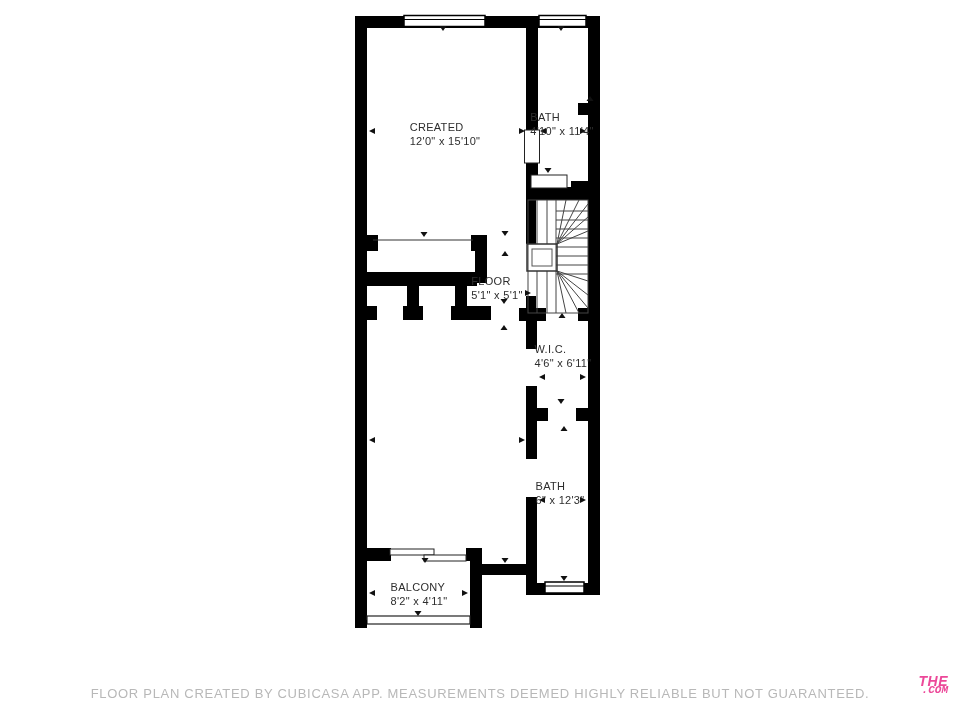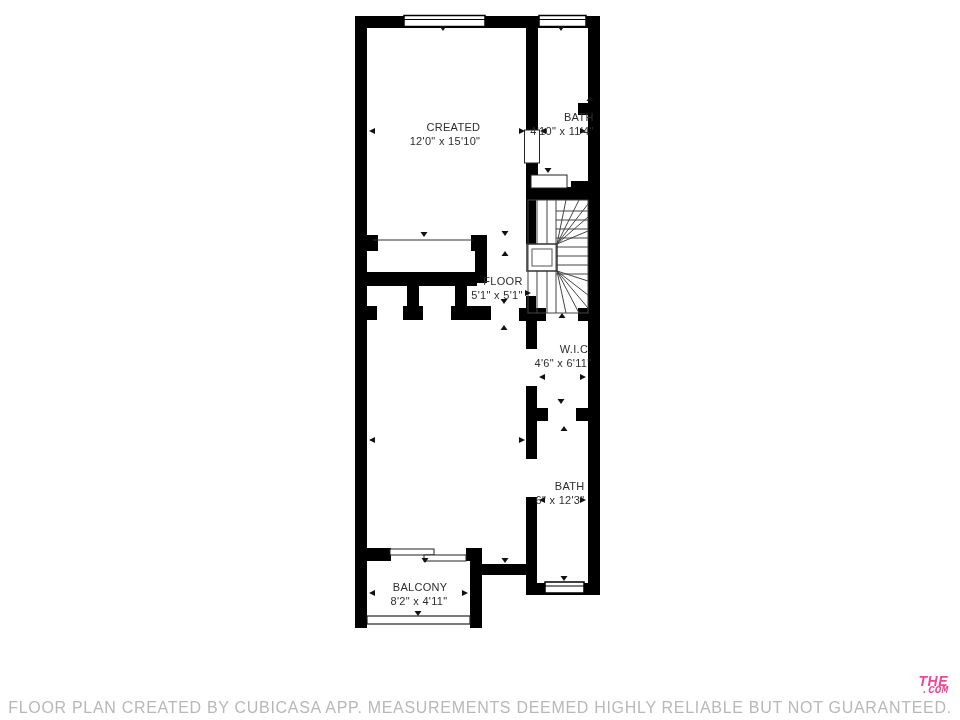--- a/index.html
+++ b/index.html
@@ -4,26 +4,26 @@
 <style>
   html,body{margin:0;padding:0;background:#ffffff;}
   .canvas{
     position:relative;width:960px;height:720px;background:#ffffff;overflow:hidden;
     font-family:"Liberation Sans", sans-serif;
   }
   .plan{position:absolute;inset:0;}
   .plan svg{position:absolute;left:0;top:0;}
   .room-label{
     position:absolute;transform:translate(-50%,-50%);
-    text-align:right;color:#2d2d2d;font-size:11px;line-height:14px;
+    text-align:left;color:#2d2d2d;font-size:11px;line-height:14px;
     letter-spacing:0.3px;white-space:nowrap;
   }
   .footer{
-    position:absolute;left:0;right:0;bottom:3px;text-align:center;
-    color:#b8b8b8;font-size:16px;letter-spacing:0.7px;
+    position:absolute;left:0;right:0;bottom:19px;text-align:center;
+    color:#b8b8b8;font-size:13px;letter-spacing:0.7px;
   }
   .logo{
     position:absolute;right:12px;bottom:24px;color:#ec4899;
     font-style:italic;font-weight:bold;line-height:1;text-align:left;
   }
   .logo .the{display:block;font-size:14px;letter-spacing:0.5px;margin-left:4px;}
   .logo .mls{display:block;font-size:37px;letter-spacing:-3px;margin-top:-1px;}
   .logo .tm{font-size:8px;font-style:normal;vertical-align:18px;letter-spacing:0;}
   .logo .com{display:block;text-align:right;font-size:11px;margin-top:-3px;letter-spacing:0;font-family:Liberation Mono, monospace;}
 </style>

